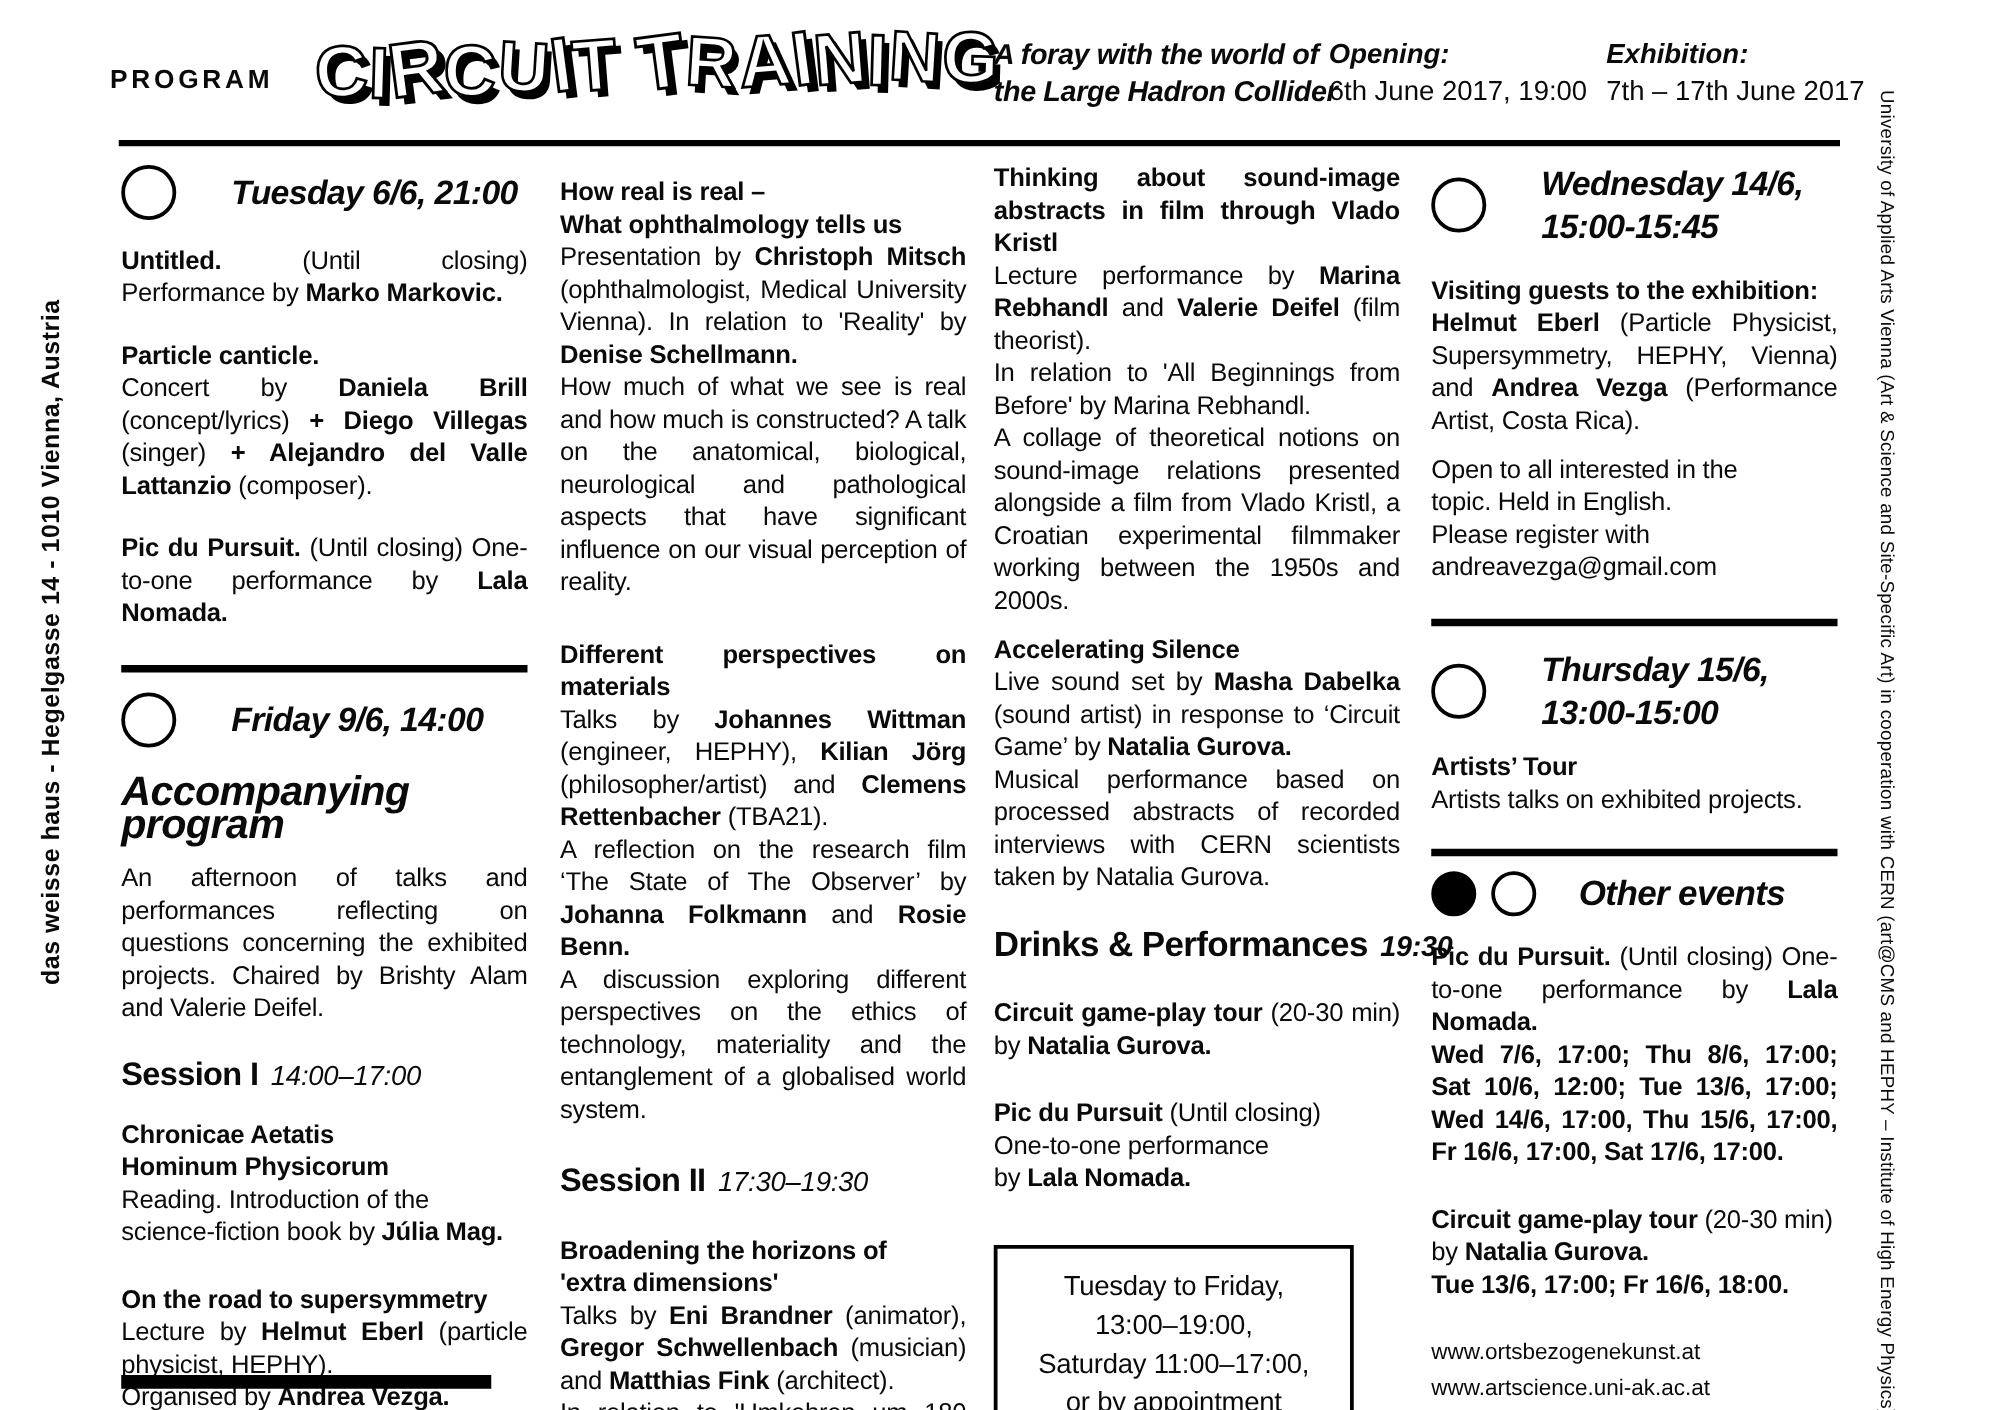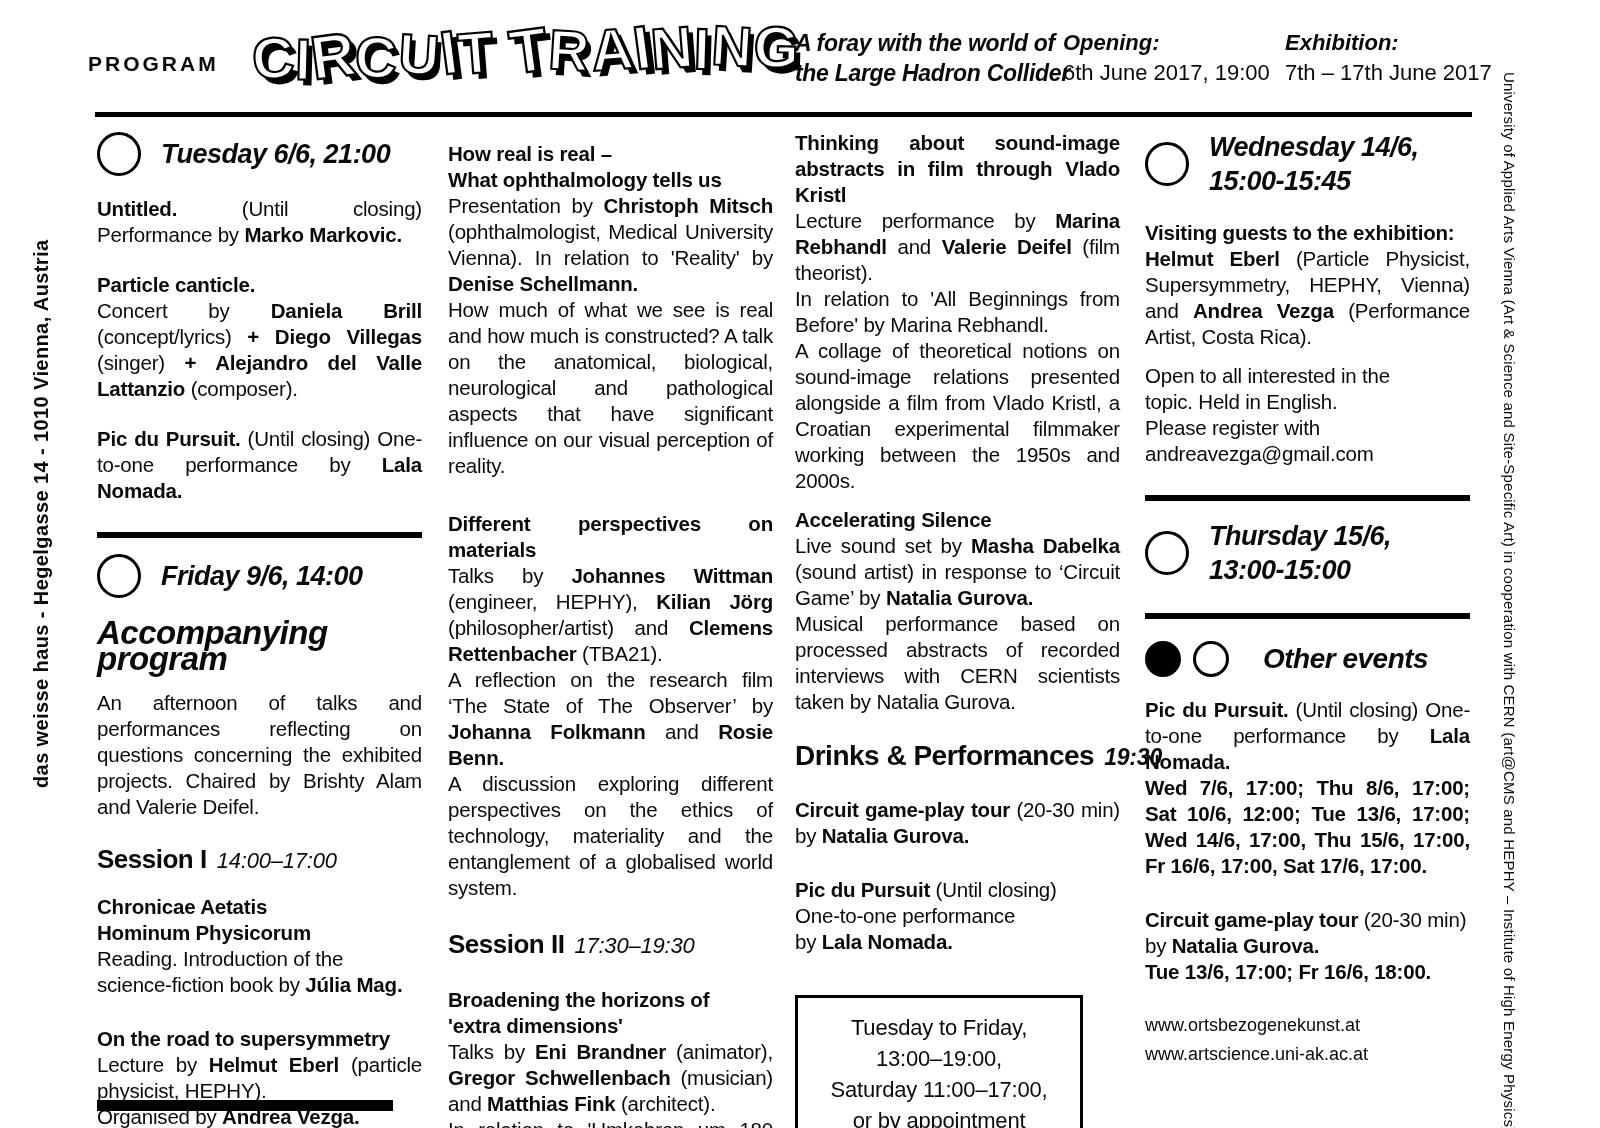--- a/index.html
+++ b/index.html
@@ -44,21 +44,21 @@
   .col{position:absolute;width:325px;font-size:20.5px;line-height:26px;letter-spacing:-0.2px;}
   #col1{left:97px;top:132px;}
   #col2{left:448px;top:128px;}
   #col3{left:795px;top:130px;}
   #col4{left:1145px;top:130px;}
   .p{margin:13px 0 0 0;text-align:justify;}
   .p0{margin-top:0;}
   .p-left{margin:13px 0 0 0;text-align:left;}
   .rule{height:6px;background:#000;width:100%;}
   
-  .evhead{display:flex;align-items:center;gap:20px;}
+  .evhead{display:flex;align-items:center;gap:44px;}
   .evhead.top2{align-items:center;}
   .circle{flex:0 0 auto;width:38px;height:38px;border:3.5px solid #000;border-radius:50%;background:#fff;}
   .evtitle{font-size:27px;font-weight:bold;font-style:italic;letter-spacing:-0.5px;line-height:34px;}
   .subtitle{font-size:33px;font-weight:bold;font-style:italic;letter-spacing:-0.5px;margin-top:22px;}
   .session{margin-top:26px;white-space:nowrap;}
   .session .sname{font-size:26px;font-weight:bold;letter-spacing:-0.5px;}
   .session .stime{font-size:22px;font-style:italic;margin-left:10px;}
   .session.big .sname{font-size:28px;}
   .session.big .stime{font-size:23px;font-weight:bold;}
   
@@ -162,22 +162,23 @@
   <p class="p" style="margin-top:22px"><span class="b">Visiting guests to the exhibition:</span><br><span class="b">Helmut Eberl</span><span> (Particle Physicist, Supersymmetry, HEPHY, Vienna) and </span><span class="b">Andrea Vezga</span><span> (Performance Artist, Costa Rica).</span></p>
   <p class="p-left p0"><span>Open to all interested in the</span><br><span>topic. Held in English.</span><br><span>Please register with</span><br><span>andreavezga@gmail.com</span></p>
   <div class="rule" style="margin-top:28px"></div>
   <div class="evhead top2" style="margin-top:18px">
     <span class="circle"></span>
     <span class="evtitle">
       <span>Thursday 15/6,</span><br>
       <span>13:00-15:00</span>
     </span>
   </div>
+  <p class="p-left" style="margin-top:14px"><span class="b">Artists’ Tour</span><br><span>Artists talks on exhibited projects.</span></p>
   <div class="rule" style="margin-top:26px"></div>
-  <div class="other-head" style="margin-top:22px">
+  <div class="other-head" style="margin-top:12px">
     <span class="dot filled"></span>
     <span class="dot"></span>
     <span class="evtitle">Other events</span>
   </div>
   <p class="p" style="margin-top:20px"><span class="b">Pic du Pursuit.</span><span> (Until closing) One-to-one performance by </span><span class="b">Lala Nomada.</span></p>
   <p class="p p0"><span class="b">Wed 7/6, 17:00; Thu 8/6, 17:00; Sat 10/6, 12:00; Tue 13/6, 17:00; Wed 14/6, 17:00, Thu 15/6, 17:00, Fr 16/6, 17:00, Sat 17/6, 17:00.</span></p>
   <p class="p-left" style="margin-top:28px"><span class="b">Circuit game-play tour</span><span> (20-30 min)</span><br><span>by </span><span class="b">Natalia Gurova.</span><br><span class="b">Tue 13/6, 17:00; Fr 16/6, 18:00.</span></p>
   <p class="p-left websites" style="margin-top:26px"><span>www.ortsbezogenekunst.at</span><br><span>www.artscience.uni-ak.ac.at</span><br></p>
 </div>
 

